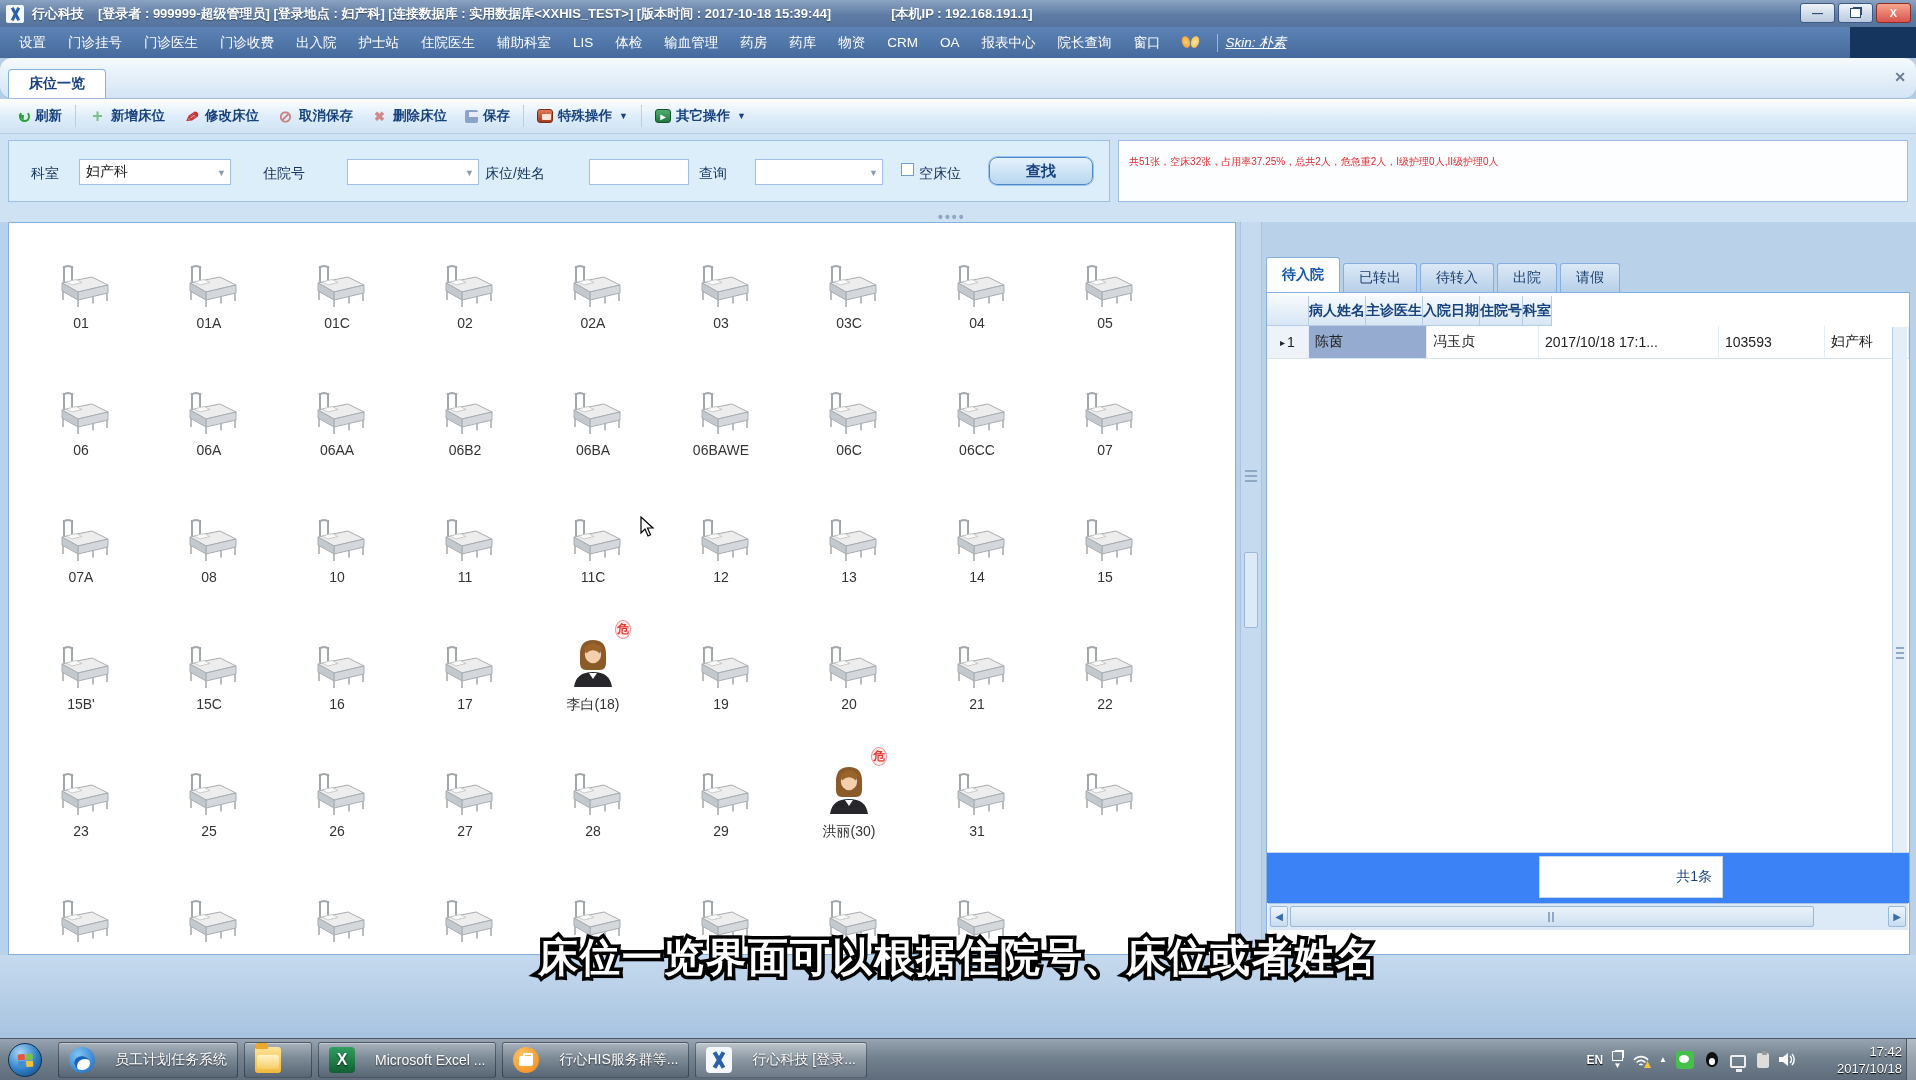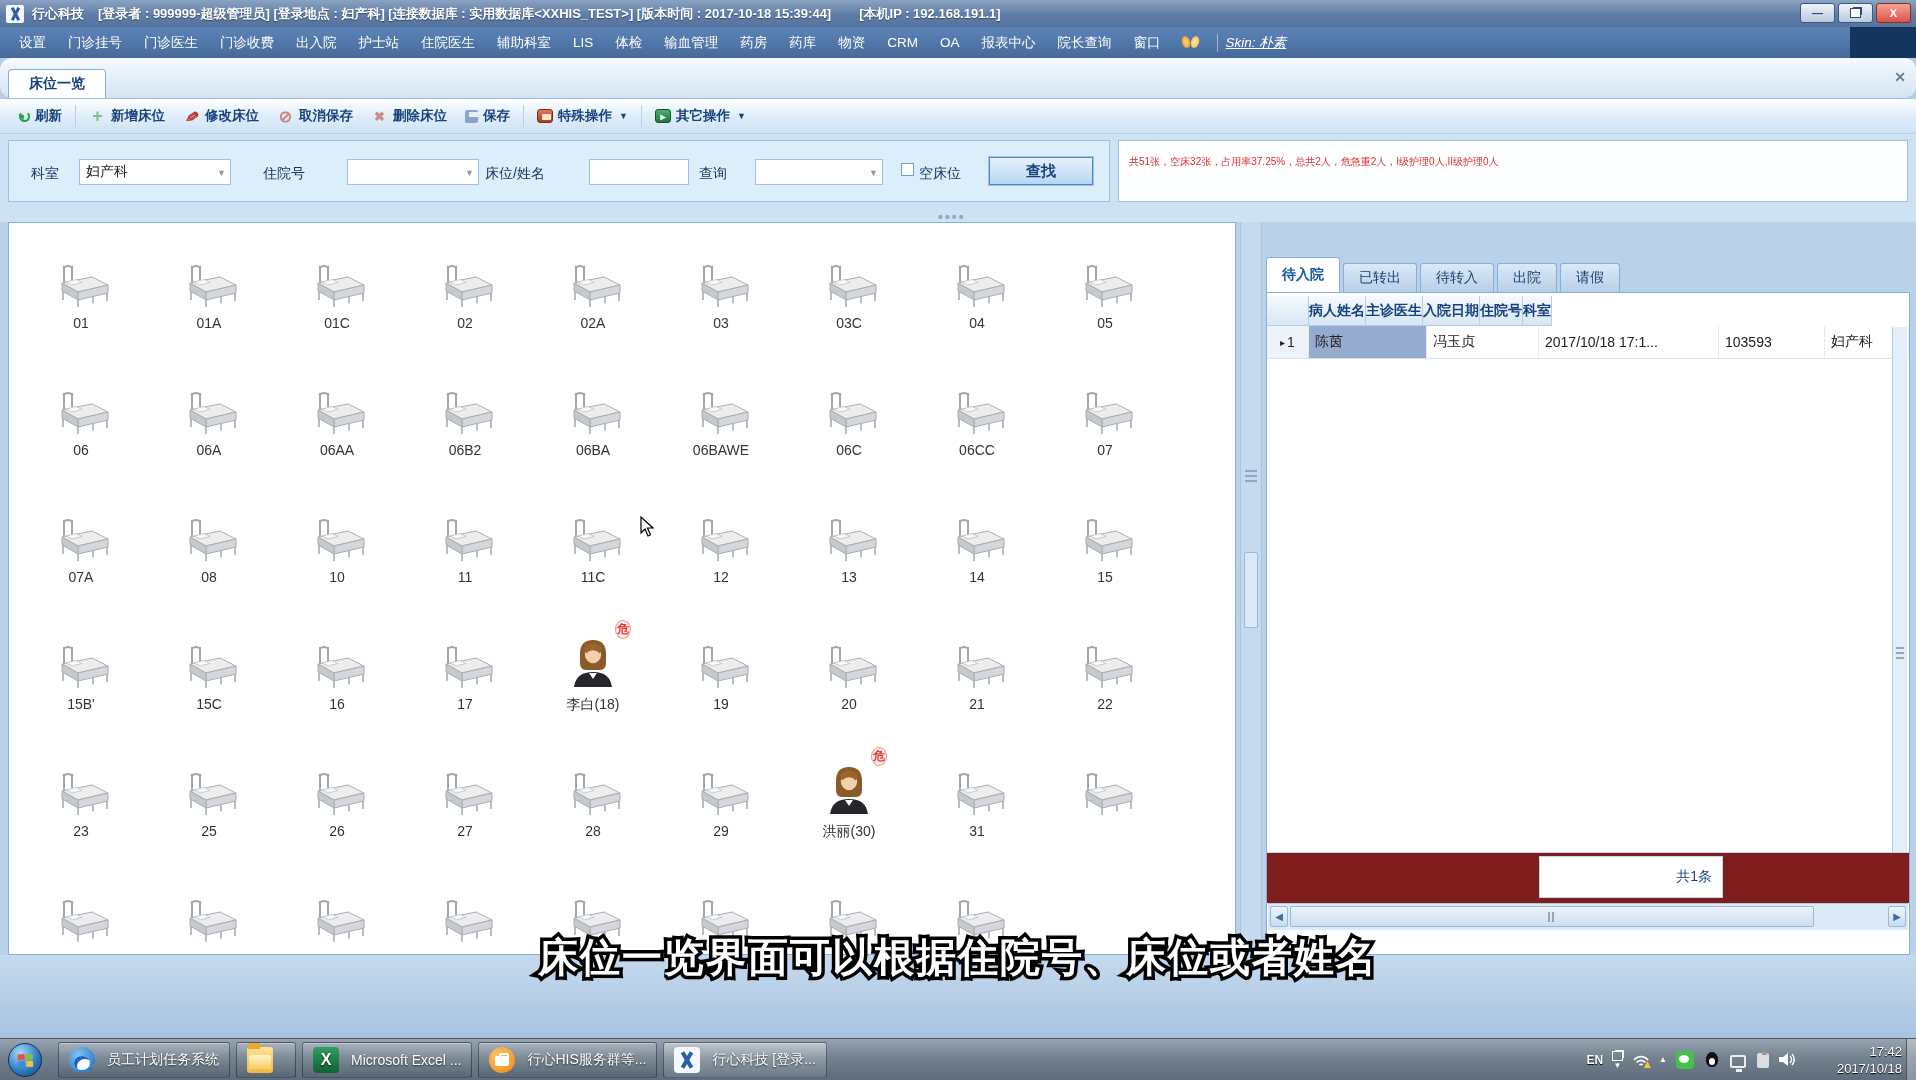--- a/index.html
+++ b/index.html
@@ -6,21 +6,21 @@
   #screen{position:relative;width:1916px;height:1080px;overflow:hidden;
     font-family:Liberation Sans, sans-serif;background:#b5cde6;-webkit-font-smoothing:antialiased;}
   
   .titlebar{position:absolute;left:0;top:0;width:1916px;height:27px;
     background:linear-gradient(#8ba3c2,#5f7da6 55%,#54739d);color:#fff;
     display:flex;align-items:center;padding-left:6px;box-sizing:border-box;font-size:13px;font-weight:bold;
     text-shadow:0 1px 1px rgba(0,0,0,.4);}
   .applogo{width:18px;height:18px;background:#f4f8fc;border-radius:2px;margin-right:8px;position:relative;flex:none;}
   .applogo:before,.applogo:after{content:"";position:absolute;left:8px;top:2px;width:3px;height:14px;background:#2b5fa8;}
   .applogo:before{transform:rotate(28deg);} .applogo:after{transform:rotate(-28deg);}
-  .title-info{margin-right:28px;white-space:nowrap;}
+  .title-info{margin-right:60px;white-space:nowrap;}
   .winbtns{position:absolute;right:5px;top:3px;display:flex;gap:3px;}
   .wbtn{width:35px;height:20px;border:1px solid #3a5a85;border-radius:3px;box-sizing:border-box;
     background:linear-gradient(#eef3f9,#b9c9dd);color:#2e4a72;font-size:11px;font-weight:bold;
     display:flex;align-items:center;justify-content:center;text-shadow:none;}
   .wbtn.close{background:linear-gradient(#f4a58c,#d9534f);color:#fff;border-color:#8c2e23;}
   .wbtn .rest{width:9px;height:8px;border:1px solid #2e4a72;background:#fff;box-shadow:2px -2px 0 -1px #2e4a72;}
   
   .menubar{position:absolute;left:0;top:27px;width:1916px;height:31px;
     background:linear-gradient(#5d83b6,#466a9c);color:#fff;display:flex;align-items:center;
     font-size:13.5px;padding-left:8px;box-sizing:border-box;}
@@ -64,21 +64,21 @@
   .filterpanel{position:absolute;left:0;top:134px;width:1916px;height:76px;background:#cfe2f4;}
   .filterbox{position:absolute;left:8px;top:6px;width:1102px;height:62px;background:#ddeefb;
     border:1px solid #9dbfe4;box-sizing:border-box;}
   .fl{position:absolute;top:24px;font-size:14px;color:#13325c;white-space:nowrap;}
   .fcombo,.finput{position:absolute;top:18px;height:26px;background:#fff;border:1px solid #9fc0e2;
     box-sizing:border-box;font-size:14px;color:#222;display:flex;align-items:center;padding:0 6px;}
   .fcombo .arr{position:absolute;right:4px;top:8px;font-size:9px;color:#8a9ab0;}
   .fcheck{position:absolute;top:22px;width:13px;height:13px;background:#fff;border:1px solid #6f9fd0;box-sizing:border-box;}
   .searchbtn{position:absolute;left:980px;top:16px;width:104px;height:28px;
     background:linear-gradient(#e5f2fc,#b8d6f0);border:1px solid #4f86c6;outline:1px solid #9cc6ea;
-    border-radius:0;color:#17427e;font-size:15px;font-weight:bold;display:flex;align-items:center;justify-content:center;box-sizing:border-box;}
+    border-radius:8px;color:#17427e;font-size:15px;font-weight:bold;display:flex;align-items:center;justify-content:center;box-sizing:border-box;}
   .statsbox{position:absolute;left:1118px;top:6px;width:790px;height:62px;background:#fdfeff;
     border:1px solid #9dbfe4;box-sizing:border-box;}
   .statstext{position:absolute;left:10px;top:14px;color:#e02b2b;font-size:10px;white-space:nowrap;}
   
   .hsplit{position:absolute;left:0;top:210px;width:1916px;height:12px;background:#cfe2f4;}
   .hsplit .dots{position:absolute;left:938px;top:-1px;color:#8fa8c4;font-size:14px;letter-spacing:2px;font-weight:bold;}
   
   .mainarea{position:absolute;left:0;top:222px;width:1916px;height:733px;background:#b9d2ea;}
   .bedpanel{position:absolute;left:8px;top:0;width:1228px;height:733px;background:#fff;
     border:1px solid #86aede;box-sizing:border-box;overflow:hidden;}
@@ -104,21 +104,21 @@
     border:1px solid #86aede;box-sizing:border-box;}
   .rhead{position:absolute;left:0;top:3px;width:642px;height:30px;display:flex;}
   .rhead .hc{background:linear-gradient(#f6fafd,#d7e6f5);border-right:1px solid #b7cde6;border-bottom:1px solid #b7cde6;
     color:#17427e;font-size:14px;font-weight:bold;display:flex;align-items:center;justify-content:center;box-sizing:border-box;}
   .rrow{position:absolute;left:0;top:33px;width:642px;height:33px;display:flex;border-bottom:1px solid #d7e3f0;box-sizing:border-box;}
   .rrow .rc{font-size:14px;color:#222;display:flex;align-items:center;padding:0 6px;box-sizing:border-box;border-right:1px solid #e4ecf5;overflow:hidden;white-space:nowrap;}
   .c0{width:42px;} .c1{width:118px;} .c2{width:112px;} .c3{width:180px;} .c4{width:106px;} .c5{width:84px;flex:1;}
   .rowind{background:#eef3fa;color:#333;justify-content:center;gap:2px;border-right:1px solid #c9d8ea;}
   .rowind .tri{font-size:10px;}
   .cell-sel{background:#96abd0;color:#13294f;}
-  .rfoot{position:absolute;left:0;bottom:51px;width:642px;height:50px;background:#7f1d1d;border-top:1px solid #c5d7ea;}
+  .rfoot{position:absolute;left:0;bottom:51px;width:642px;height:50px;background:#3b82f6;border-top:1px solid #c5d7ea;}
   .sumbox{position:absolute;left:272px;top:3px;width:184px;height:42px;background:#fff;border:1px solid #c5d7ea;
     box-sizing:border-box;display:flex;align-items:center;justify-content:flex-end;padding-right:10px;
     color:#17427e;font-size:14px;}
   .rhscroll{position:absolute;left:1px;bottom:24px;width:640px;height:26px;background:#dce9f6;border-top:1px solid #aac6e2;}
   .sbtn{position:absolute;top:2px;width:18px;height:21px;background:linear-gradient(#eef5fc,#c7dcf0);
     border:1px solid #9ab8d8;box-sizing:border-box;color:#3b6ea5;font-size:10px;display:flex;align-items:center;justify-content:center;border-radius:2px;}
   .sbtn.left{left:2px;} .sbtn.right{right:2px;}
   .sthumb{position:absolute;left:22px;top:2px;width:524px;height:21px;background:linear-gradient(#eaf2fa,#cfdff0);
     border:1px solid #9ab8d8;border-radius:2px;box-sizing:border-box;}
   .sthumb .g{position:absolute;left:50%;top:5px;width:8px;height:10px;margin-left:-4px;
@@ -135,21 +135,21 @@
   .taskbar{position:absolute;left:0;top:1038px;width:1916px;height:42px;
     background:linear-gradient(#97a3b0,#73828f 45%,#5e6c7b);border-top:1px solid #4a5666;box-sizing:border-box;display:flex;align-items:center;}
   .orb{position:absolute;left:8px;top:4px;width:34px;height:34px;border-radius:50%;
     background:radial-gradient(circle at 35% 28%,#a8d8f8,#2f7fc4 55%,#163d74);border:1px solid #10304f;box-sizing:border-box;}
   .orbflag{position:absolute;left:9px;top:10px;width:16px;height:14px;display:grid;grid-template-columns:7px 7px;grid-template-rows:6px 6px;gap:1px;transform:rotate(-3deg);}
   .orbflag i{border-radius:1px;}
   .orbflag i:nth-child(1){background:#e8553f;} .orbflag i:nth-child(2){background:#7cc24a;}
   .orbflag i:nth-child(3){background:#3f8fd6;} .orbflag i:nth-child(4){background:#f2c23e;}
   .taskbtns{position:absolute;left:58px;top:3px;display:flex;gap:6px;}
   .taskbtn{height:36px;border:1px solid rgba(20,30,45,.5);border-radius:3px;background:linear-gradient(rgba(255,255,255,.22),rgba(255,255,255,.06) 50%,rgba(0,0,0,.08));
-    display:flex;align-items:center;gap:12px;padding:0 10px;box-sizing:border-box;color:#fff;font-size:14px;
+    display:flex;align-items:center;gap:20px;padding:0 10px;box-sizing:border-box;color:#fff;font-size:14px;
     text-shadow:0 1px 2px rgba(0,0,0,.7);box-shadow:inset 0 1px 0 rgba(255,255,255,.35);}
   .taskbtn.active{background:linear-gradient(rgba(255,255,255,.42),rgba(255,255,255,.18) 50%,rgba(255,255,255,.08));}
   .taskbtn .lbl{white-space:nowrap;max-width:170px;overflow:hidden;}
   .tkico{width:26px;height:26px;flex:none;position:relative;border-radius:4px;}
   .qq-browser-icon{border-radius:50%;background:radial-gradient(circle at 35% 30%,#7fc4f2,#1565c0);overflow:hidden;}
   .qq-browser-icon:after{content:"";position:absolute;left:5px;top:9px;width:16px;height:14px;border-radius:50%;background:#fff;box-shadow:3px 3px 0 #1565c0 inset;}
   .folder-icon{background:linear-gradient(#ffe396,#f0b83c);border-radius:3px;}
   .folder-icon:before{content:"";position:absolute;left:1px;top:-4px;width:12px;height:6px;background:#e8a92c;border-radius:2px 2px 0 0;}
   .folder-icon:after{content:"";position:absolute;left:2px;top:8px;width:22px;height:14px;background:linear-gradient(#fff3c9,#f7cd64);border-radius:2px;}
   .excel-icon{background:linear-gradient(#2f9e5f,#135f34);display:flex;align-items:center;justify-content:center;color:#fff;font-weight:bold;font-size:16px;}

